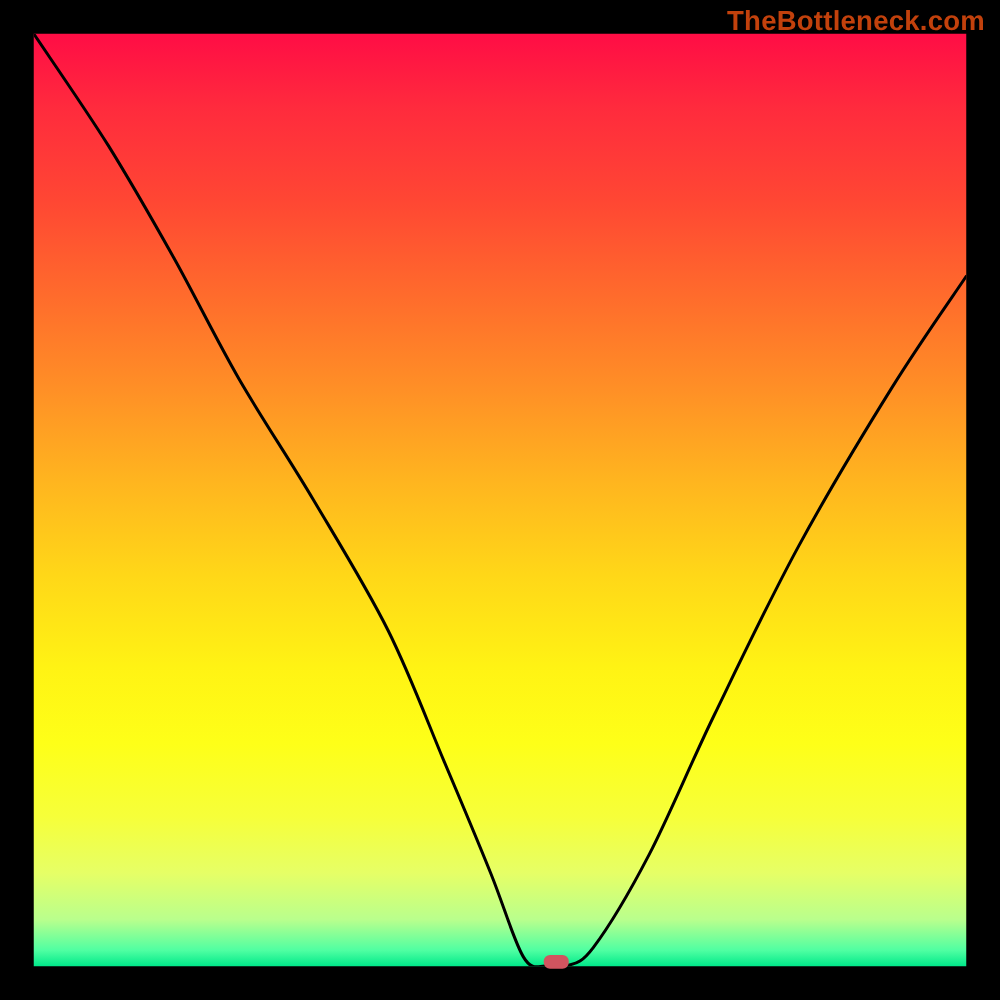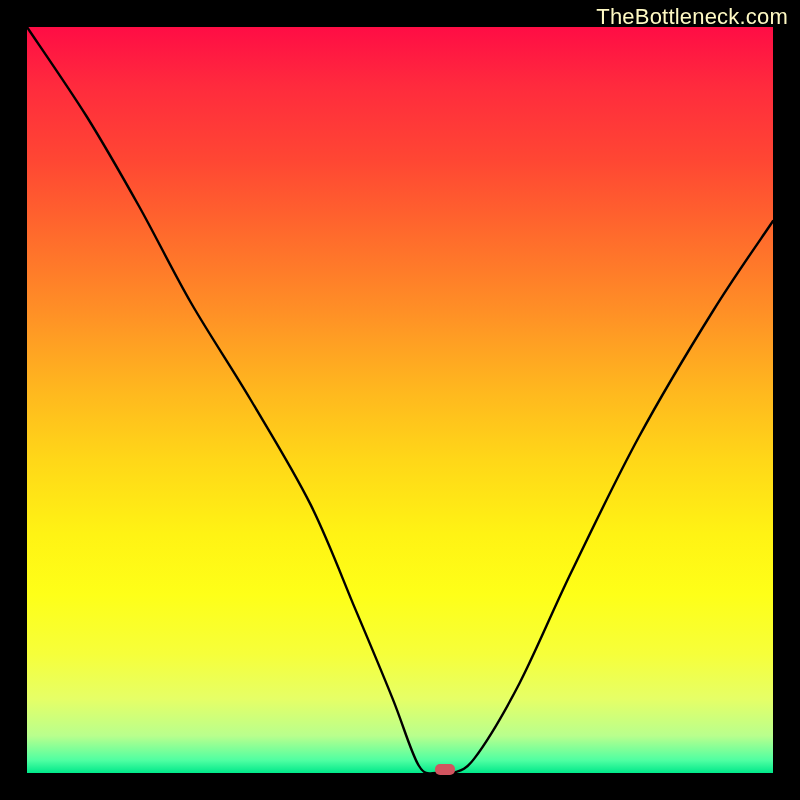--- a/index.html
+++ b/index.html
@@ -14,23 +14,23 @@
   .frame {
     position: relative;
     width: 800px;
     height: 800px;
     background: #000;
   }
   .watermark {
     position: absolute;
     top: 4px;
     right: 12px;
-    color: #fef9c3;
+    color: #c2410c;
     font-size: 22px;
-    font-weight: 400;
+    font-weight: 700;
     letter-spacing: 0.2px;
     z-index: 10;
   }
   .plot-area {
     position: absolute;
     left: 27px;
     top: 27px;
     width: 746px;
     height: 746px;
     

